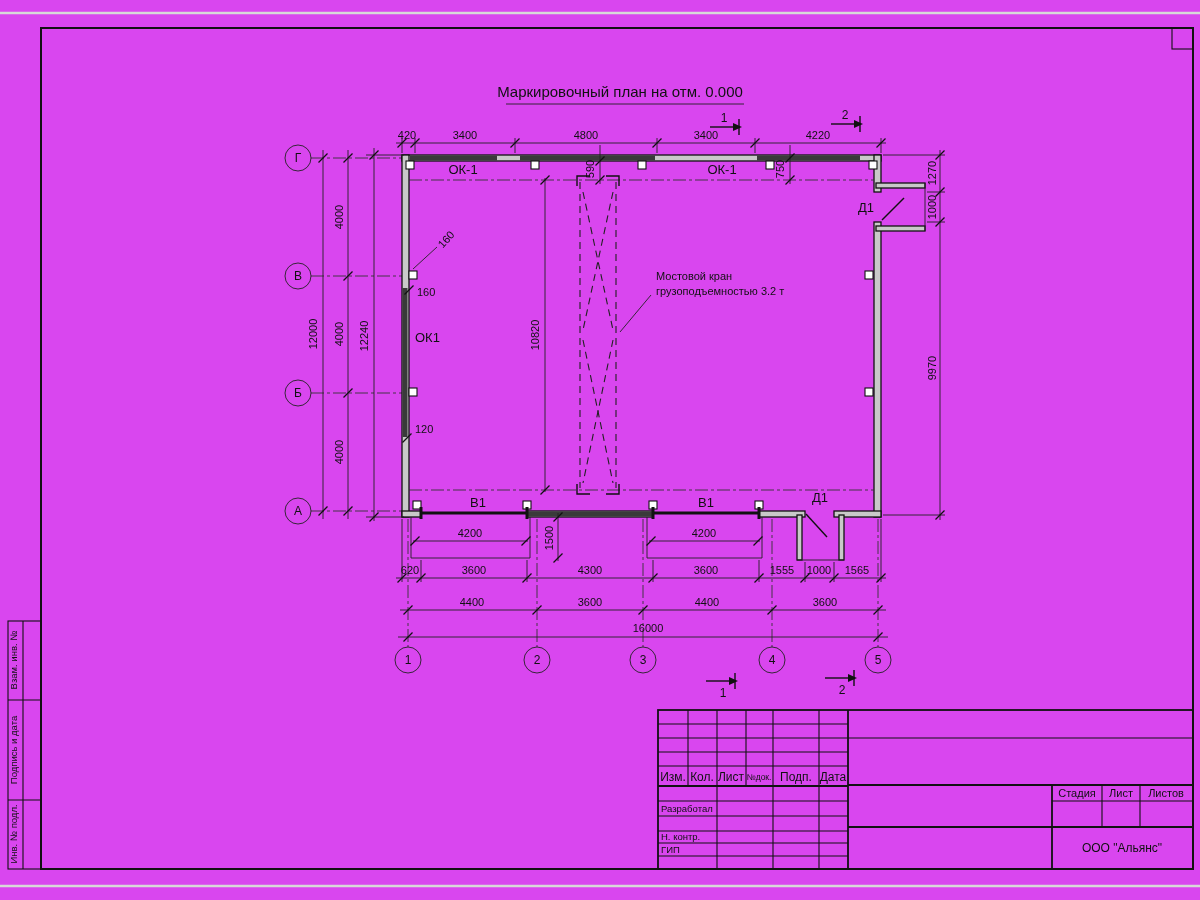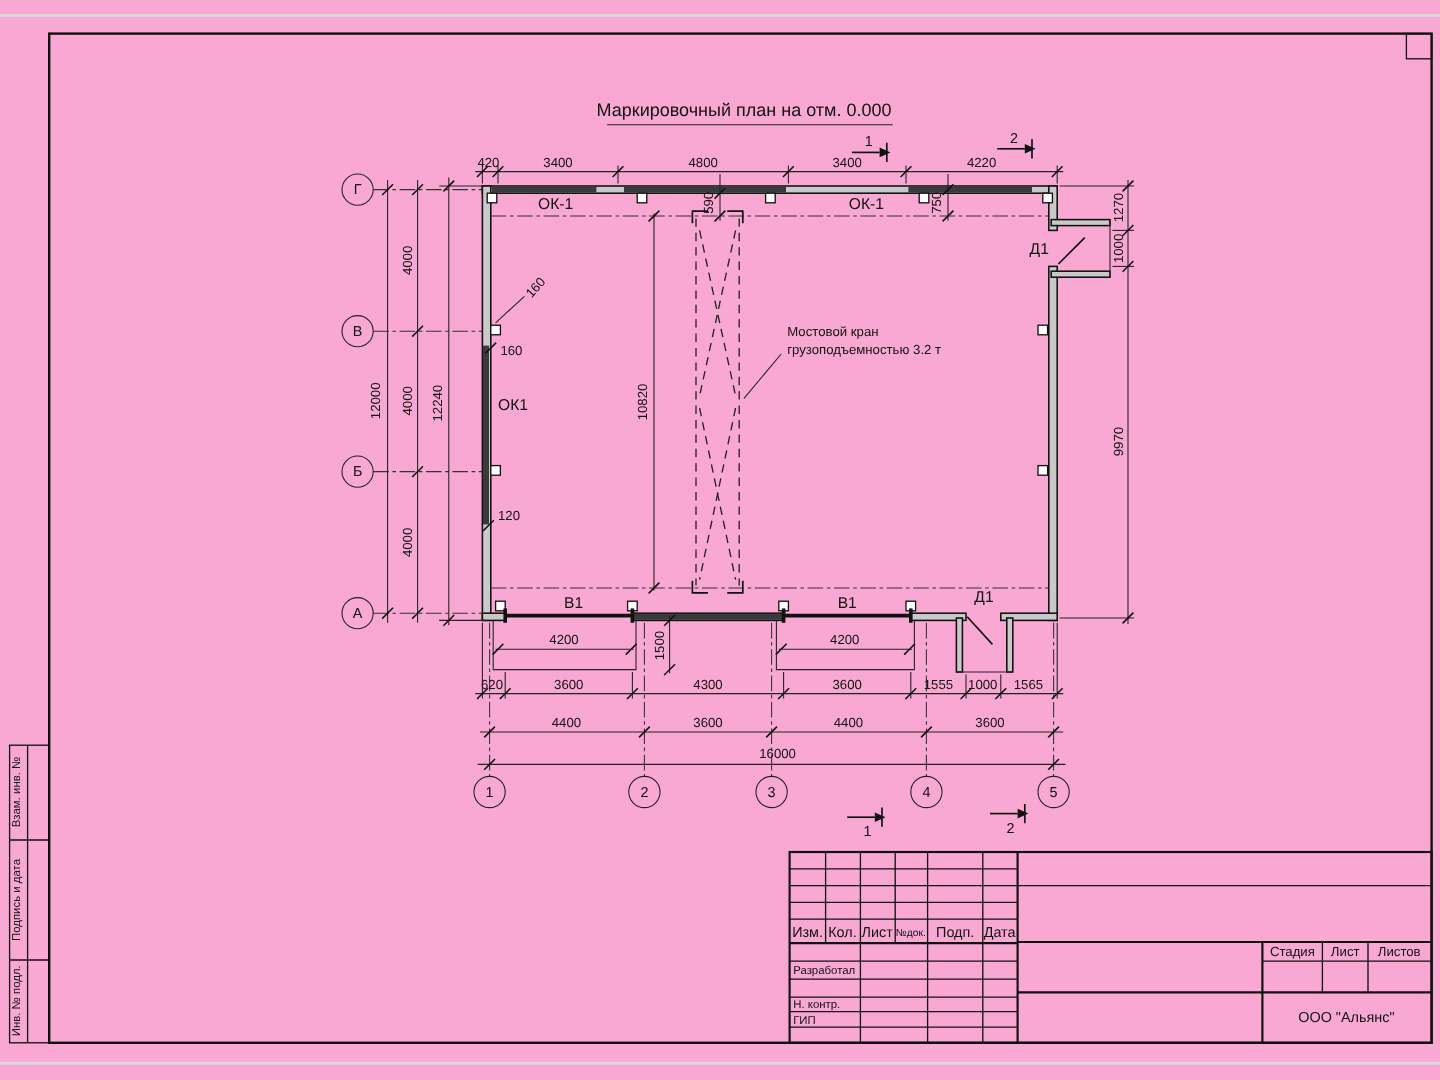--- a/index.html
+++ b/index.html
@@ -1,16 +1,16 @@
 <!DOCTYPE html>
 <html><head>
 <meta charset="utf-8">
 <style>
   html,body{margin:0;padding:0;background:#fff;}
-  .sheet{position:relative;width:1200px;height:900px;background:#f9a8d4;font-family:"Liberation Sans",sans-serif;}
+  .sheet{position:relative;width:1200px;height:900px;background:#d946ef;font-family:"Liberation Sans",sans-serif;}
   svg text{fill:#111;font-family:"Liberation Sans",sans-serif;}
   .t11{font-size:11px;} .t12{font-size:12px;} .t13{font-size:13px;} .t15{font-size:15px;}
   .t9{font-size:9.5px;} .t8{font-size:8.5px;}
   .thin{stroke:#222;stroke-width:0.9;fill:none;}
   .med{stroke:#111;stroke-width:1.4;fill:none;}
   .thick{stroke:#111;stroke-width:2;fill:none;}
   .axis{stroke:#333;stroke-width:0.9;fill:none;stroke-dasharray:13 3 3 3;}
   .dash{stroke:#222;stroke-width:1.1;fill:none;stroke-dasharray:7 5;}
   .wall{fill:#c9c9c9;stroke:#111;stroke-width:1.3;}
   .win{fill:#3a3a3a;stroke:none;}

